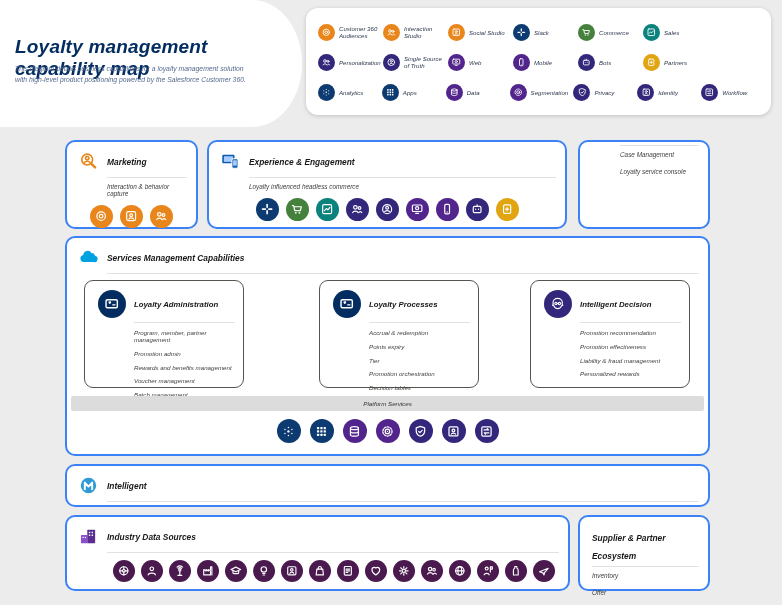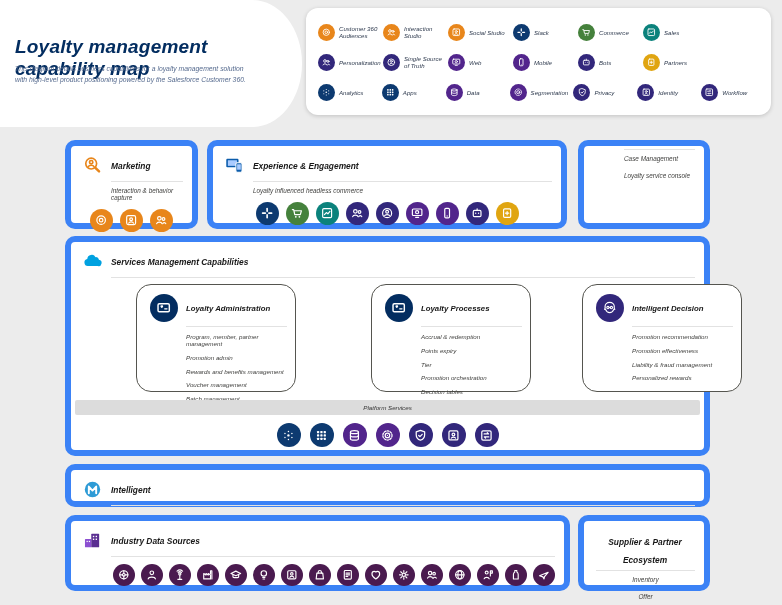--- a/index.html
+++ b/index.html
@@ -18,33 +18,33 @@
             border-radius:12px; box-shadow:0 1px 4px rgba(0,0,0,.18); padding:9px 6px 4px 12px; }
   .legend-row { display:flex; height:30px; align-items:center; }
   .legend-item { width:65px; display:flex; align-items:center; gap:4px; }
   .legend-item .lbl { font-size:6.1px; line-height:1.15; color:#2e3a4e; }
 
   
   .ic { display:inline-flex; align-items:center; justify-content:center; border-radius:50%; flex:0 0 auto; }
   .ic svg { width:62%; height:62%; }
 
   
-  .sec { position:absolute; background:#fff; border:6px solid #3b82f6; border-radius:10px; }
+  .sec { position:absolute; background:#fff; border:2px solid #3b82f6; border-radius:10px; }
   .sec-head { display:flex; align-items:center; gap:8px; padding:9px 10px 2px 11px; }
   .hicon { width:21px; height:21px; flex:0 0 auto; }
   .hicon svg { width:100%; height:100%; }
   .sec-title { font-size:8.4px; font-weight:700; color:#181818; }
   .divider { border-top:1px solid #e2e2e2; margin:3px 9px 0 40px; }
   .items { margin:5px 9px 0 40px; }
   .li-item { font-size:6.4px; color:#3e3e3c; margin-bottom:6.5px; }
   .items.loose .li-item { margin-bottom:10px; }
   .icon-row { display:flex; justify-content:center; gap:7px; margin-top:8px; }
 
   
-  .cap-box { position:absolute; width:160px; height:108px; background:#fff; border:1px solid #55554f; border-radius:15px;margin-left:48px; }
+  .cap-box { position:absolute; width:160px; height:108px; background:#fff; border:1px solid #55554f; border-radius:9px; }
   .cap-head { display:flex; align-items:center; gap:8px; padding:9px 8px 0 13px; }
   .cap-title { font-size:7.8px; font-weight:700; color:#181818; }
   .cap-box .divider { margin:4px 8px 0 49px; }
   .cap-box .items { margin:6px 6px 0 49px; }
   .cap-box .li-item { font-size:6.2px; margin-bottom:6.8px; }
 
   .platform-bar { position:absolute; left:4px; right:4px; top:158px; height:15px; background:#dcdcdc;
                   border-radius:2px; display:flex; align-items:center; justify-content:center; }
   .platform-bar span { font-size:6.2px; color:#333; }
   .platform-icons { position:absolute; left:0; right:0; top:181px; display:flex; justify-content:center; gap:9px; }
@@ -681,21 +681,21 @@
           </svg>
         </span>
         <span class="ic" style="height: 22px; width: 22px; background: rgb(74, 26, 79);">
           <svg viewBox="0 0 24 24" fill="none" stroke="#fff" stroke-width="2" stroke-linecap="round" stroke-linejoin="round">
             <path d="M4.4 13.6l15.2-6-6.4 7.6-.8 4-2-3.6z"></path>
           </svg>
         </span>
       </div>
   </div>
 
-  <div class="sec supplier" style="left:578px; top:515px; width:132px; height:76px;text-align:center;">
+  <div class="sec supplier" style="left:578px; top:515px; width:132px; height:76px;">
     <div class="supplier-head">
       <span class="sec-title">Supplier &amp; Partner Ecosystem</span>
     </div>
     <div class="divider"></div>
     <div class="items loose">
         <div class="li-item">Inventory</div>
         <div class="li-item">Offer</div>
       </div>
   </div>
 

